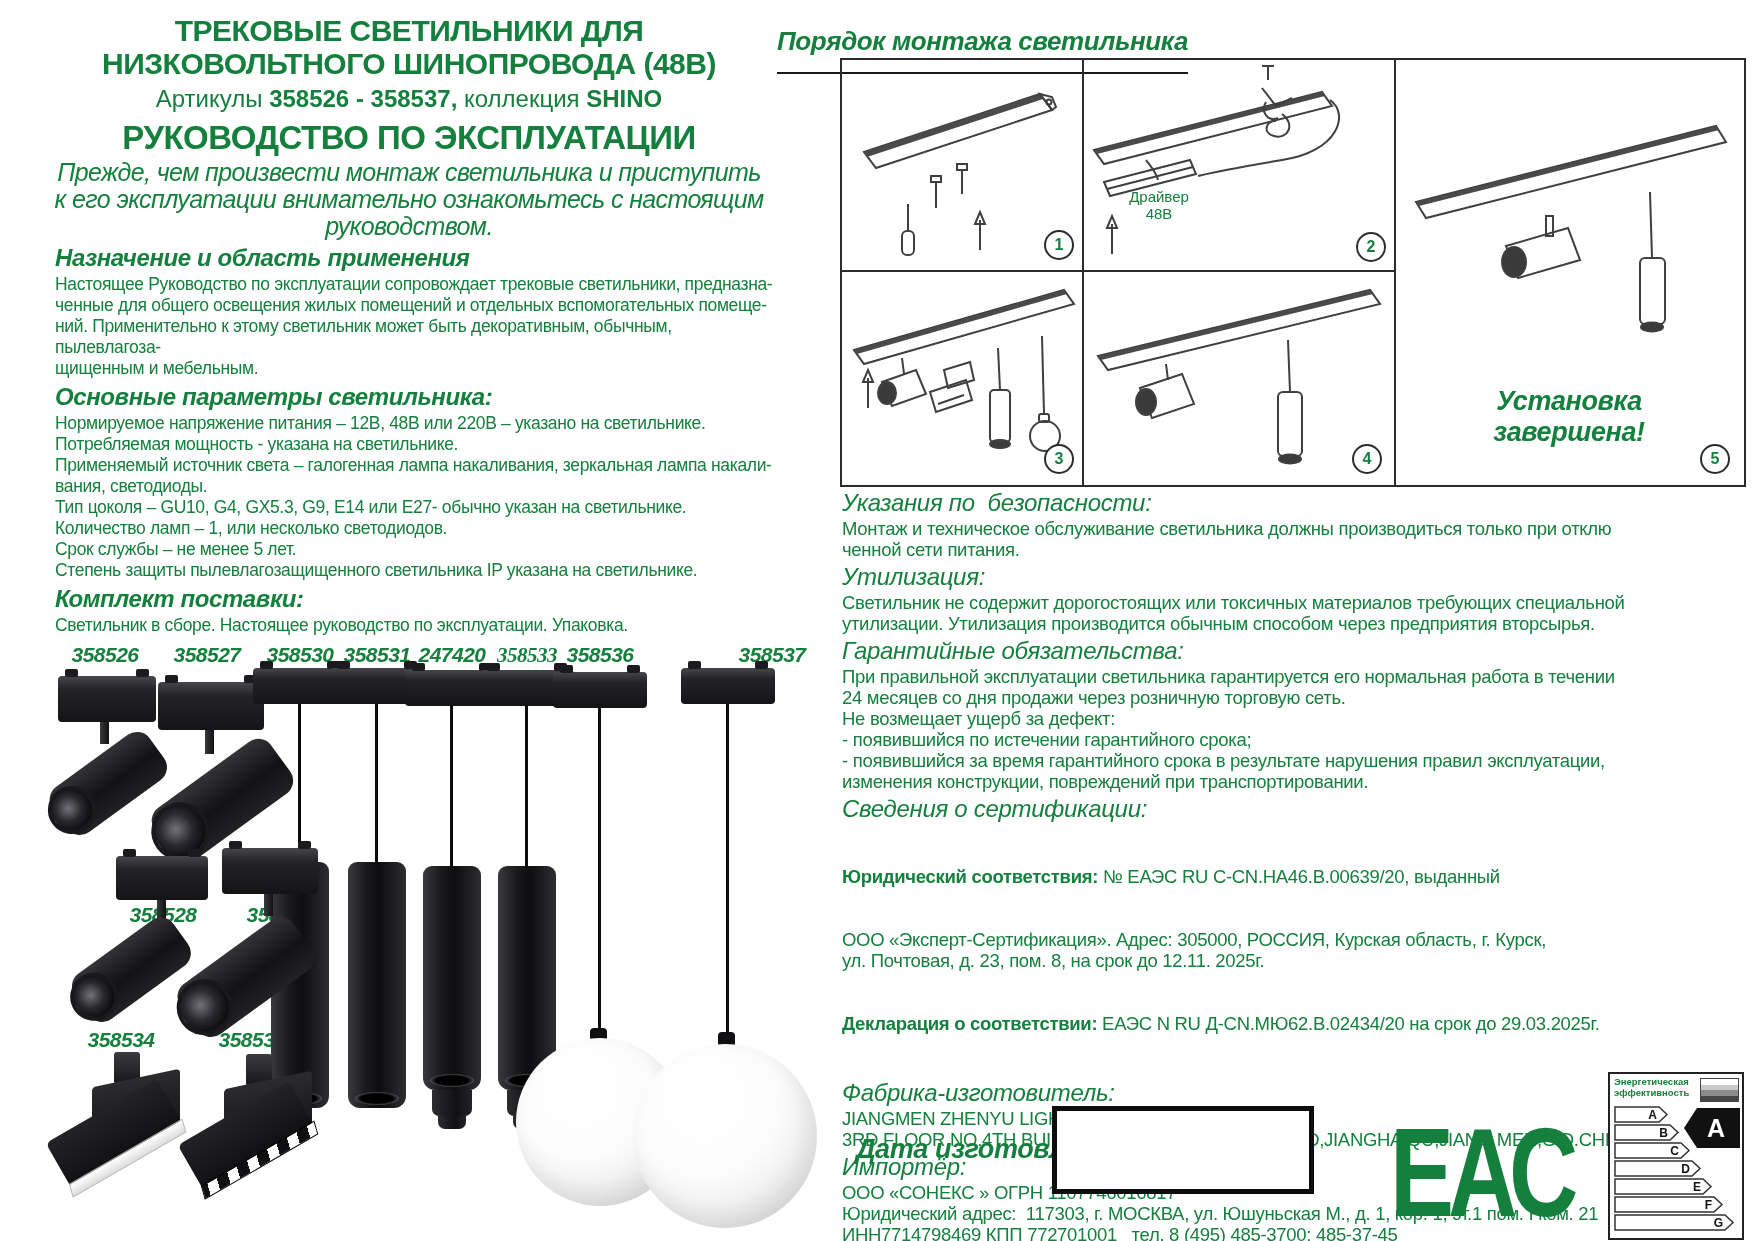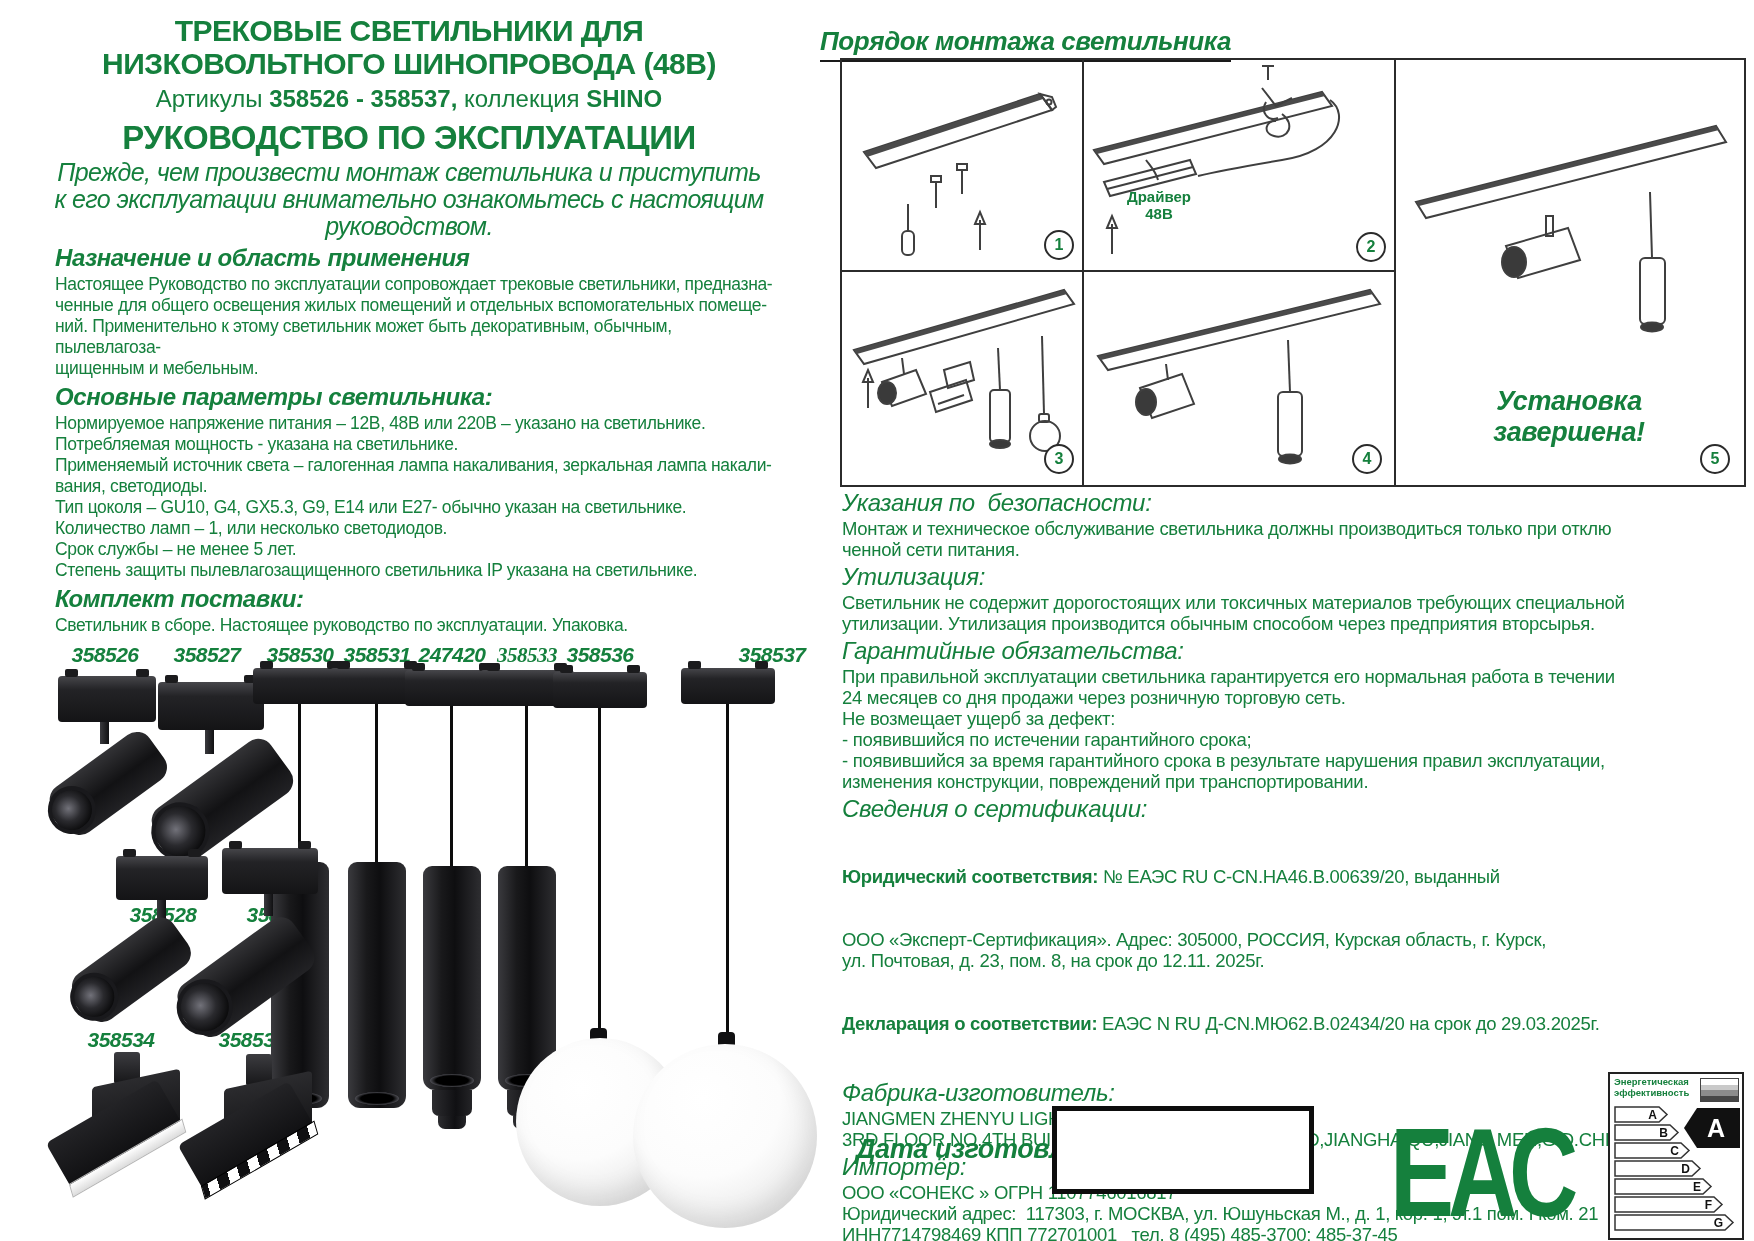--- a/index.html
+++ b/index.html
@@ -10,29 +10,29 @@
   #leftcol{position:absolute;left:0;top:0;width:790px;padding:14px 15px 0 55px;box-sizing:border-box;}
   .t-center{text-align:center;margin-left:-12px;}
   .doc-title{font-weight:700;font-size:30px;line-height:33px;letter-spacing:-0.5px;white-space:pre-line;}
   .subtitle{font-size:24px;line-height:30px;margin-top:4px;}
   .subtitle b{font-weight:700;}
   .intro{font-style:italic;font-weight:500;font-size:25px;line-height:27px;margin-top:3px;white-space:pre-line;letter-spacing:-0.6px;}
   .manual-title{font-weight:700;font-size:33px;line-height:36px;margin-top:6px;letter-spacing:-0.5px;}
   .lh{font-style:italic;font-weight:700;font-size:24px;line-height:28px;margin:4px 0 2px;letter-spacing:-0.4px;white-space:pre;}
   .lb{font-size:17.5px;line-height:21px;letter-spacing:-0.35px;white-space:pre-wrap;}
   
-  #montage-heading{position:absolute;left:820px;top:26px;font-style:italic;font-weight:700;font-size:26px;
-      letter-spacing:-0.4px;border-bottom:2.5px solid #1a1a1a;padding-bottom:3px;white-space:pre;}
+  #montage-heading{position:absolute;left:777px;top:26px;font-style:italic;font-weight:700;font-size:26px;
+      letter-spacing:-0.4px;border-bottom:2.5px solid #1a1a1a;padding-bottom:15px;white-space:pre;}
   #grid{position:absolute;left:840px;top:58px;width:902px;height:425px;border:2px solid #2b2b2b;}
   .gline{position:absolute;background:#2b2b2b;}
   .stepnum{position:absolute;width:26px;height:26px;border:2px solid #2b2b2b;border-radius:50%;
       display:flex;align-items:center;justify-content:center;font-size:16px;font-weight:700;background:#fff;}
   .diagram{position:absolute;}
   .diagram *{vector-effect:non-scaling-stroke;}
-  .driver-label{position:absolute;font-weight:700;font-size:15px;line-height:17px;text-align:center;white-space:pre-line;}
+  .driver-label{position:absolute;font-weight:400;font-size:15px;line-height:17px;text-align:center;white-space:pre-line;}
   .done-text{position:absolute;font-style:italic;font-weight:700;font-size:27px;line-height:31px;
       text-align:center;white-space:pre-line;letter-spacing:-0.4px;}
   #rightcol{position:absolute;left:842px;top:486px;width:884px;}
   .rh{font-style:italic;font-size:24px;line-height:26px;margin:4px 0 2px;letter-spacing:-0.3px;white-space:pre;}
   .rb{font-size:18.5px;line-height:21px;letter-spacing:-0.3px;white-space:pre-wrap;}
   .rb b{font-weight:700;}
   
   .prod-label{position:absolute;transform:translateX(-50%);font-style:italic;font-weight:700;
       font-size:21px;letter-spacing:-0.5px;white-space:nowrap;}
   .adapter{position:absolute;background:linear-gradient(180deg,#47474b 0%,#232326 30%,#141416 100%);border-radius:4px;}

